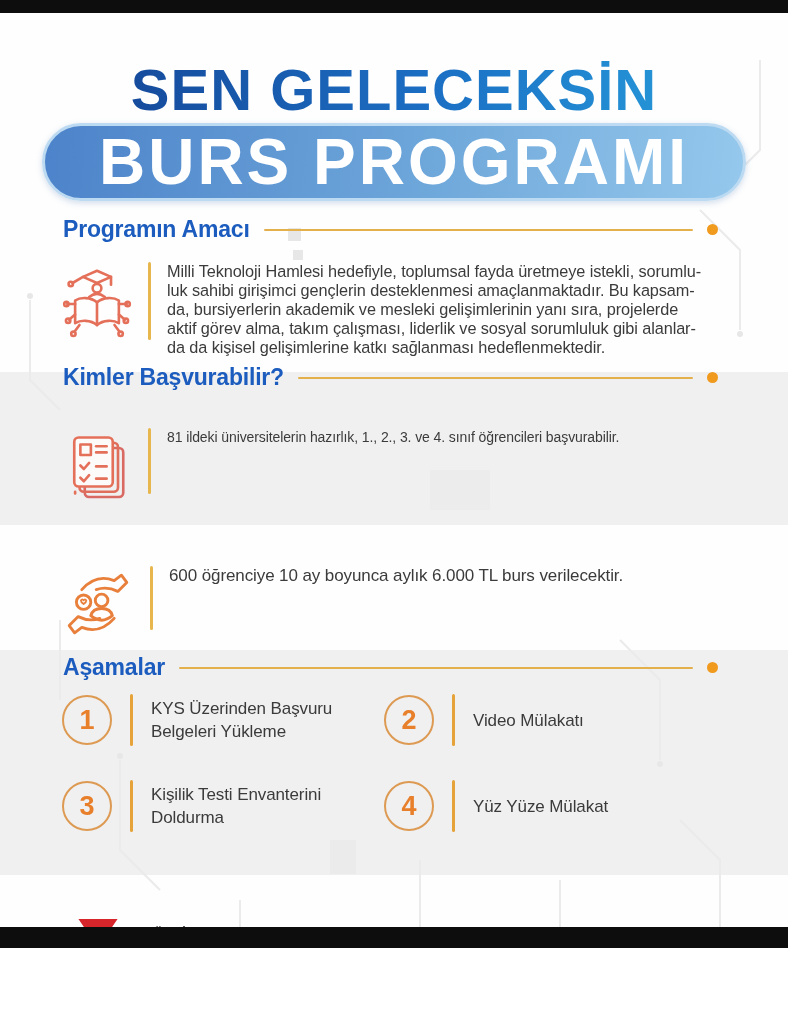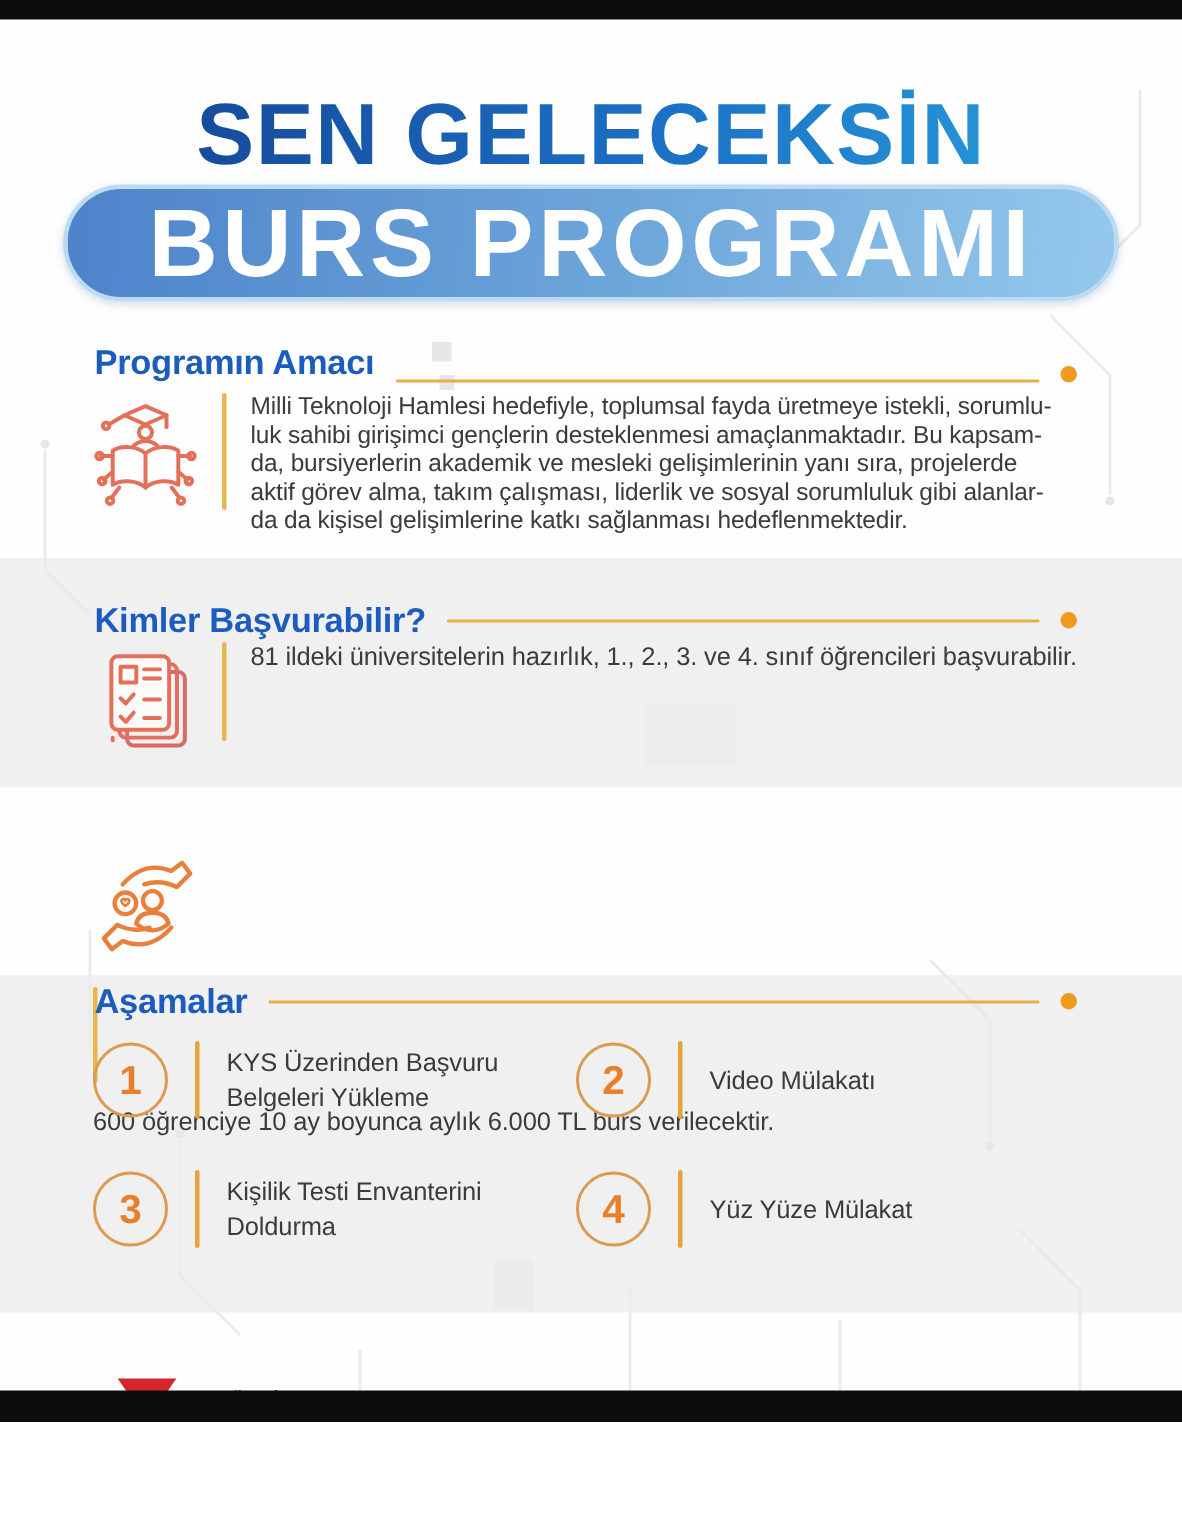--- a/index.html
+++ b/index.html
@@ -62,21 +62,21 @@
   .sec-dot { width: 11px; height: 11px; border-radius: 50%; background: #f09a1e; flex: none; }
 
   
   .sec-row { position: absolute; left: 62px; display: flex; align-items: flex-start; gap: 16px; }
   .sec-icon { flex: none; }
   .gold-vline { flex: none; width: 3px; background: #e7b64d; border-radius: 2px; }
   .sec-text {
     color: #3b3b3b; font-size: 16.3px; line-height: 19px;
     letter-spacing: -0.1px; white-space: pre-line;
   }
-  .sec-text.single { font-size: 17px; }
+  .sec-text.single { font-size: 14px; }
 
   
   .steps {
     position: absolute; left: 62px; top: 694px; width: 670px;
     display: grid; grid-template-columns: 322px 1fr; row-gap: 34px;
   }
   .step { display: flex; align-items: center; gap: 18px; }
   .step-circle {
     flex: none; width: 50px; height: 50px; border-radius: 50%;
     border: 2px solid #dd9a52;
@@ -137,21 +137,21 @@
     </g>
   </svg>
 
   <div class="content">
 
     <div class="title-line1">SEN GELECEKSİN</div>
     <div class="title-pill">
       <span>BURS PROGRAMI</span>
     </div>
 
-    <div class="sec-head" style="top:228px;align-items:flex-end;">
+    <div class="sec-head" style="top:216px;">
       <h2>Programın Amacı</h2>
       <div class="sec-rule"></div>
       <div class="sec-dot"></div>
     </div>
     <div class="sec-row" style="top:262px;">
       <svg class="sec-icon" width="70" height="84" viewBox="0 0 80 92" fill="none" xmlns="http://www.w3.org/2000/svg" stroke="#e4705a" stroke-width="3" stroke-linecap="round" stroke-linejoin="round">
 
         <polygon points="40,8 56,15 40,22 24,15"></polygon>
         <circle cx="40" cy="28" r="5"></circle>
         <path d="M31,38 Q40,31 49,38"></path>
@@ -177,21 +177,21 @@
           <circle cx="10" cy="23" r="2.5"></circle>
       </svg>
       <div class="gold-vline" style="height:78px;"></div>
       <div class="sec-text">Milli Teknoloji Hamlesi hedefiyle, toplumsal fayda üretmeye istekli, sorumlu-
 luk sahibi girişimci gençlerin desteklenmesi amaçlanmaktadır. Bu kapsam-
 da, bursiyerlerin akademik ve mesleki gelişimlerinin yanı sıra, projelerde
 aktif görev alma, takım çalışması, liderlik ve sosyal sorumluluk gibi alanlar-
 da da kişisel gelişimlerine katkı sağlanması hedeflenmektedir.</div>
     </div>
 
-    <div class="sec-head" style="top:400px;">
+    <div class="sec-head" style="top:364px;">
       <h2>Kimler Başvurabilir?</h2>
       <div class="sec-rule"></div>
       <div class="sec-dot"></div>
     </div>
     <div class="sec-row" style="top:428px;">
       <svg class="sec-icon" width="70" height="82" viewBox="0 0 80 92" fill="none" xmlns="http://www.w3.org/2000/svg" stroke="#e4705a" stroke-width="3" stroke-linecap="round" stroke-linejoin="round">
         <rect x="26" y="22" width="44" height="56" rx="5" stroke="#d96a63"></rect>
         <rect x="20" y="16" width="44" height="56" rx="5" stroke="#e06e5d"></rect>
         <rect x="14" y="10" width="44" height="56" rx="5" fill="#fdfbf9"></rect>
         <rect x="21" y="18" width="12" height="12"></rect>
@@ -200,21 +200,21 @@
         <polyline points="21,42 25,46 31,39"></polyline>
         <line x1="39" y1="43" x2="51" y2="43"></line>
         <polyline points="21,56 25,60 31,53"></polyline>
         <line x1="39" y1="57" x2="51" y2="57"></line>
         <line x1="15" y1="72" x2="15" y2="78" stroke-dasharray="2 4"></line>
       </svg>
       <div class="gold-vline" style="height:66px;"></div>
       <div class="sec-text single">81 ildeki üniversitelerin hazırlık, 1., 2., 3. ve 4. sınıf öğrencileri başvurabilir.</div>
     </div>
 
-    <div class="sec-row" style="top:566px;flex-direction:column;">
+    <div class="sec-row" style="top:566px;">
       <svg class="sec-icon" width="72" height="76" viewBox="0 0 80 84" fill="none" xmlns="http://www.w3.org/2000/svg" stroke="#e8803c" stroke-width="3.2" stroke-linecap="round" stroke-linejoin="round">
 
         <path d="M22,26 Q38,8 58,16 L66,10 L72,18 L62,28 Q50,22 38,26"></path>
 
         <path d="M58,58 Q42,76 22,68 L14,74 L8,66 L18,56 Q30,62 42,58"></path>
 
         <circle cx="44" cy="38" r="7"></circle>
         <path d="M32,55 Q34,47 44,47 Q54,47 56,55 Q50,60 44,60 Q38,60 32,55"></path>
 
         <circle cx="24" cy="40" r="8"></circle>

